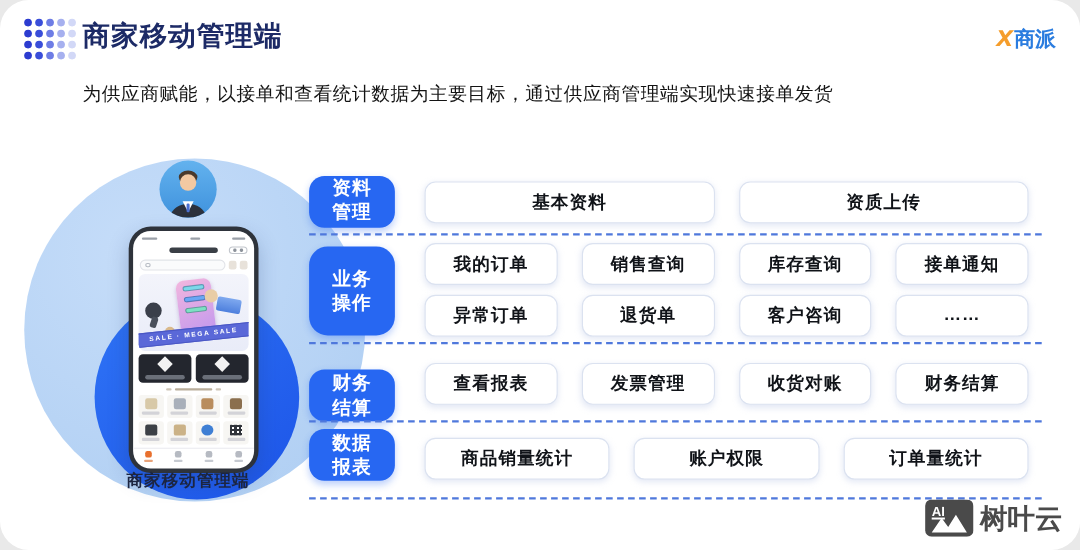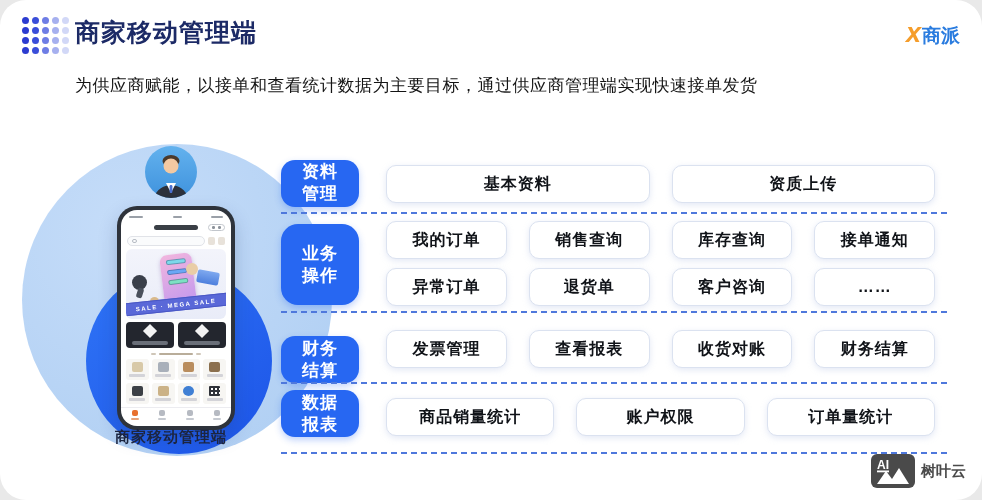--- a/index.html
+++ b/index.html
@@ -92,21 +92,21 @@
   .rows1{top:165px;} .rows2{top:221px;} .rows3{top:330px;} .rows4{top:398px;}
   .btn-row{display:flex;gap:22px;}
   .pill-btn{flex:1;height:38px;background:#fff;border:1px solid var(--button-border);border-radius:10px;
     box-shadow:0 2px 6px rgba(175,190,225,.35);display:flex;align-items:center;justify-content:center;
     font-size:16px;font-weight:700;color:var(--text-dark);letter-spacing:1px;}
   .dash{position:absolute;left:281px;width:666px;height:0;border-top:2px dashed var(--dash-blue);z-index:4;}
   .dash1{top:212px;} .dash2{top:311px;} .dash3{top:382px;} .dash4{top:452px;}
 
   
   .watermark{position:absolute;right:16px;bottom:12px;display:flex;align-items:center;gap:6px;z-index:5;}
-  .wm-label{font-size:15px;font-weight:600;color:var(--watermark-gray);}
+  .wm-label{font-size:25px;font-weight:600;color:var(--watermark-gray);}
 </style>
 </head>
 <body>
 
 <div class="slide">
 
   <div class="dotgrid">
     <i></i>
       <i></i>
       <i></i>
@@ -276,22 +276,22 @@
       </div>
       <div class="btn-row">
         <div class="pill-btn">异常订单</div>
         <div class="pill-btn">退货单</div>
         <div class="pill-btn">客户咨询</div>
         <div class="pill-btn">……</div>
       </div>
     </div>
   <div class="rows rows3">
       <div class="btn-row">
+        <div class="pill-btn">查看报表</div>
         <div class="pill-btn">发票管理</div>
-        <div class="pill-btn">查看报表</div>
         <div class="pill-btn">收货对账</div>
         <div class="pill-btn">财务结算</div>
       </div>
     </div>
   <div class="rows rows4">
       <div class="btn-row">
         <div class="pill-btn">商品销量统计</div>
         <div class="pill-btn">账户权限</div>
         <div class="pill-btn">订单量统计</div>
       </div>

